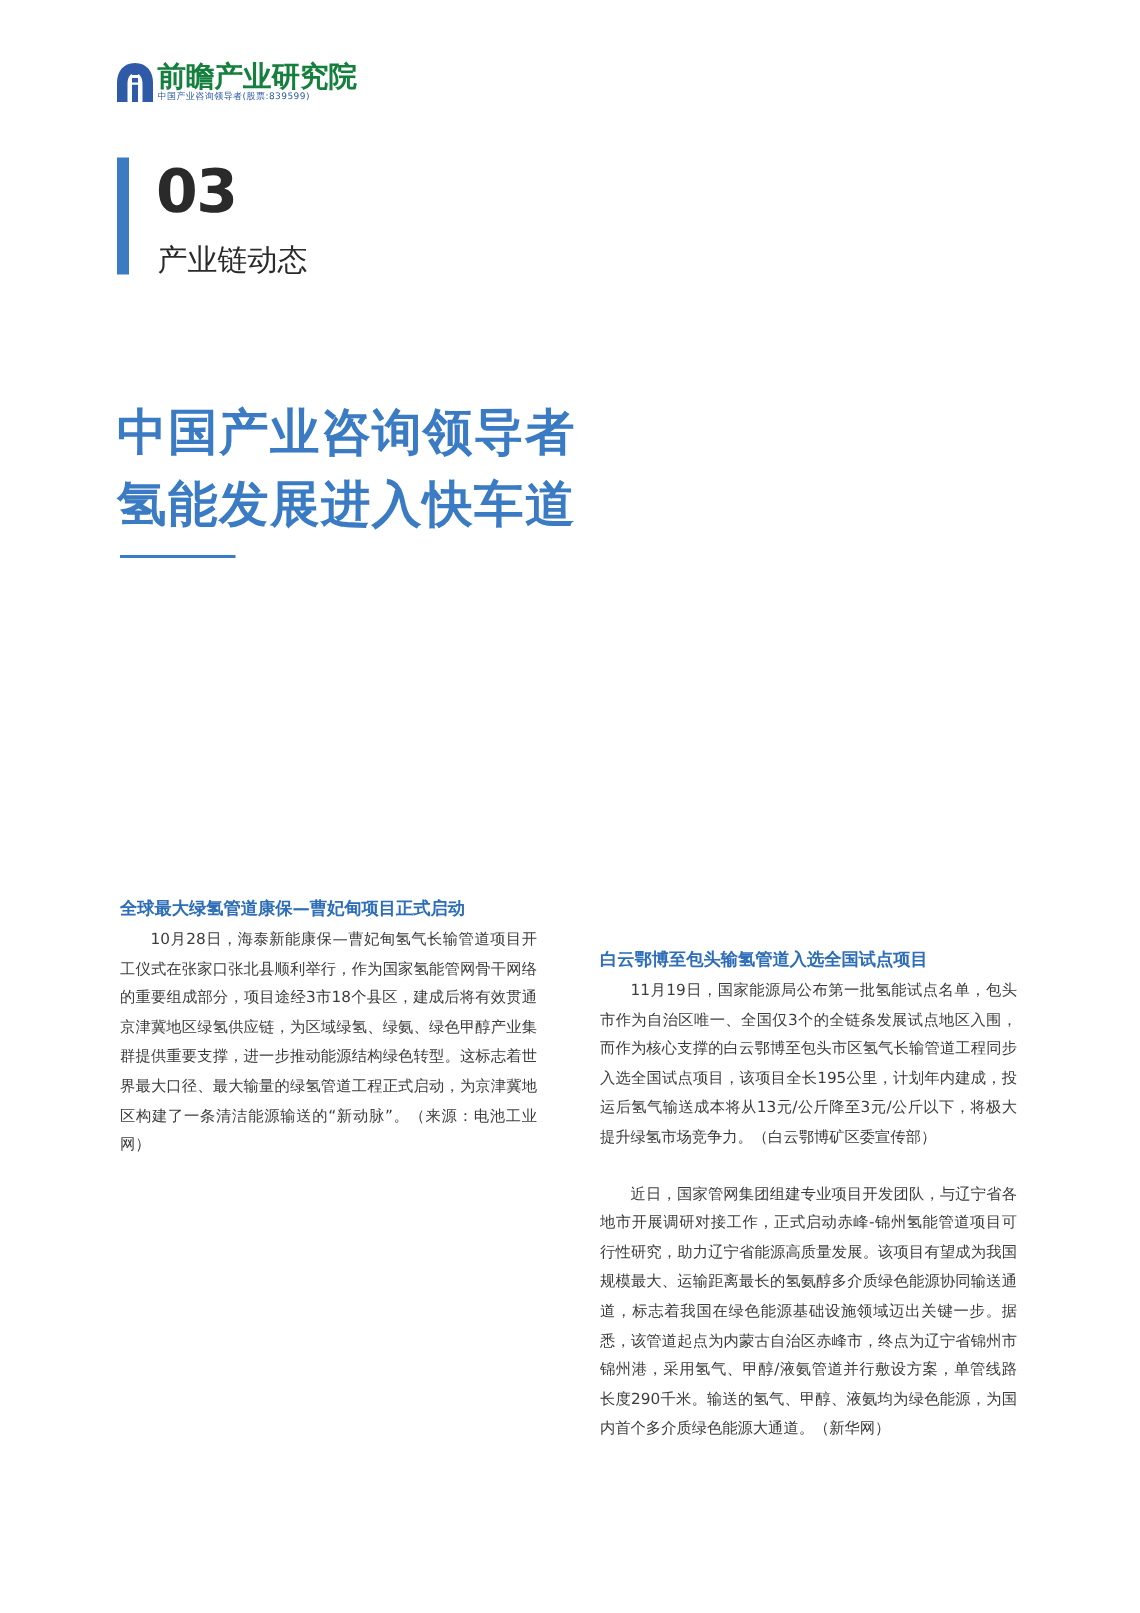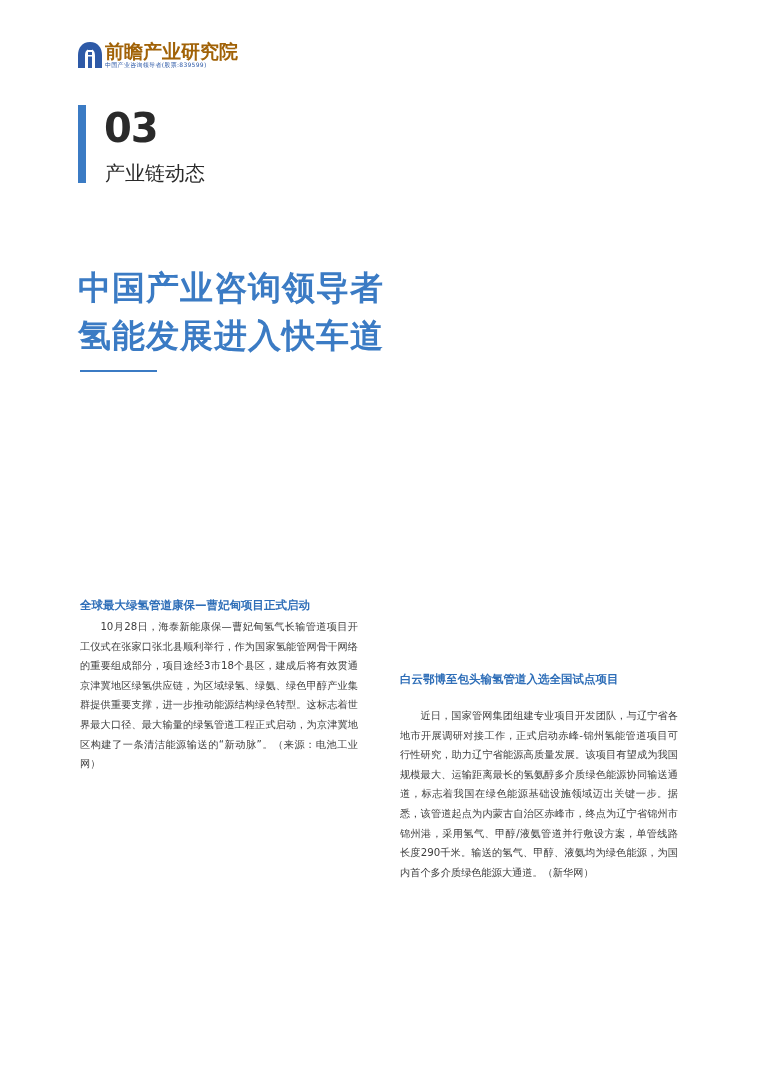--- a/index.html
+++ b/index.html
@@ -2,33 +2,33 @@
 <html><head>
 <meta charset="utf-8">
 <style>
   html, body { margin: 0; padding: 0; background: #ffffff; }
   body { width: 760px; height: 1075px; position: relative; overflow: hidden;
          font-family: "DejaVu Sans", "Liberation Sans", sans-serif; color: #3a3a3a; }
 
   .logo { position: absolute; left: 77px; top: 40px; display: flex; align-items: center; }
   .logo-icon { width: 26px; height: 30px; position: relative; margin-right: 2px; }
   .logo-text-wrap { display: flex; flex-direction: column; }
-  .logo-name { font-size: 19px; font-weight: bold; color: #a16207; letter-spacing: 0px; line-height: 20px; }
+  .logo-name { font-size: 19px; font-weight: bold; color: #15803d; letter-spacing: 0px; line-height: 20px; }
   .logo-sub { font-size: 6px; color: #2e5aa7; line-height: 8px; letter-spacing: 0.3px; white-space: nowrap; }
 
   .section-bar { position: absolute; left: 78px; top: 105px; width: 8px; height: 78px; background: #3b7bc4; }
   .section-num { position: absolute; left: 104px; top: 100px; font-size: 40px; font-weight: bold; color: #2a2a2a; line-height: 56px; letter-spacing: -1px; }
   .section-title { position: absolute; left: 105px; top: 160px; font-size: 20px; font-weight: normal; color: #2a2a2a; line-height: 26px; }
 
   .headline { position: absolute; left: 78px; top: 264px; font-size: 33px; font-weight: bold; color: #3b7bc4; line-height: 48px; letter-spacing: 1px; }
   .headline-rule { position: absolute; left: 80px; top: 370px; width: 77px; height: 2px; background: #3b7bc4; }
 
   .col { position: absolute; width: 278px; }
   .col-left { left: 80px; top: 596px; }
-  .col-right { left: 400px; top: 630px; margin-top: 40px; }
+  .col-right { left: 400px; top: 630px; }
 
   .article { margin-bottom: 18px; }
   .art-title { font-size: 11.5px; font-weight: bold; color: #2e6eb8; line-height: 18px; margin-bottom: 3px; white-space: nowrap; }
   .art-body { font-size: 10.2px; color: #3c3c3c; line-height: 19.6px; text-indent: 2em; text-align: justify; margin: 0; }
 </style>
 </head>
 <body>
 
 <div class="logo">
   <div class="logo-icon">
@@ -59,17 +59,18 @@
 <div class="col col-left">
   <div class="article">
     <div class="art-title">全球最大绿氢管道康保—曹妃甸项目正式启动</div>
     <p class="art-body">10月28日，海泰新能康保—曹妃甸氢气长输管道项目开工仪式在张家口张北县顺利举行，作为国家氢能管网骨干网络的重要组成部分，项目途经3市18个县区，建成后将有效贯通京津冀地区绿氢供应链，为区域绿氢、绿氨、绿色甲醇产业集群提供重要支撑，进一步推动能源结构绿色转型。这标志着世界最大口径、最大输量的绿氢管道工程正式启动，为京津冀地区构建了一条清洁能源输送的“新动脉”。（来源：电池工业网）</p>
   </div>
 </div>
 
 <div class="col col-right">
   <div class="article">
     <div class="art-title">白云鄂博至包头输氢管道入选全国试点项目</div>
+    <p class="art-body">11月19日，国家能源局公布第一批氢能试点名单，包头市作为自治区唯一、全国仅3个的全链条发展试点地区入围，而作为核心支撑的白云鄂博至包头市区氢气长输管道工程同步入选全国试点项目，该项目全长195公里，计划年内建成，投运后氢气输送成本将从13元/公斤降至3元/公斤以下，将极大提升绿氢市场竞争力。（白云鄂博矿区委宣传部）</p>
   </div>
   <div class="article">
     <p class="art-body">近日，国家管网集团组建专业项目开发团队，与辽宁省各地市开展调研对接工作，正式启动赤峰-锦州氢能管道项目可行性研究，助力辽宁省能源高质量发展。该项目有望成为我国规模最大、运输距离最长的氢氨醇多介质绿色能源协同输送通道，标志着我国在绿色能源基础设施领域迈出关键一步。据悉，该管道起点为内蒙古自治区赤峰市，终点为辽宁省锦州市锦州港，采用氢气、甲醇/液氨管道并行敷设方案，单管线路长度290千米。输送的氢气、甲醇、液氨均为绿色能源，为国内首个多介质绿色能源大通道。（新华网）</p>
   </div>
 </div>
 
 </body></html>

